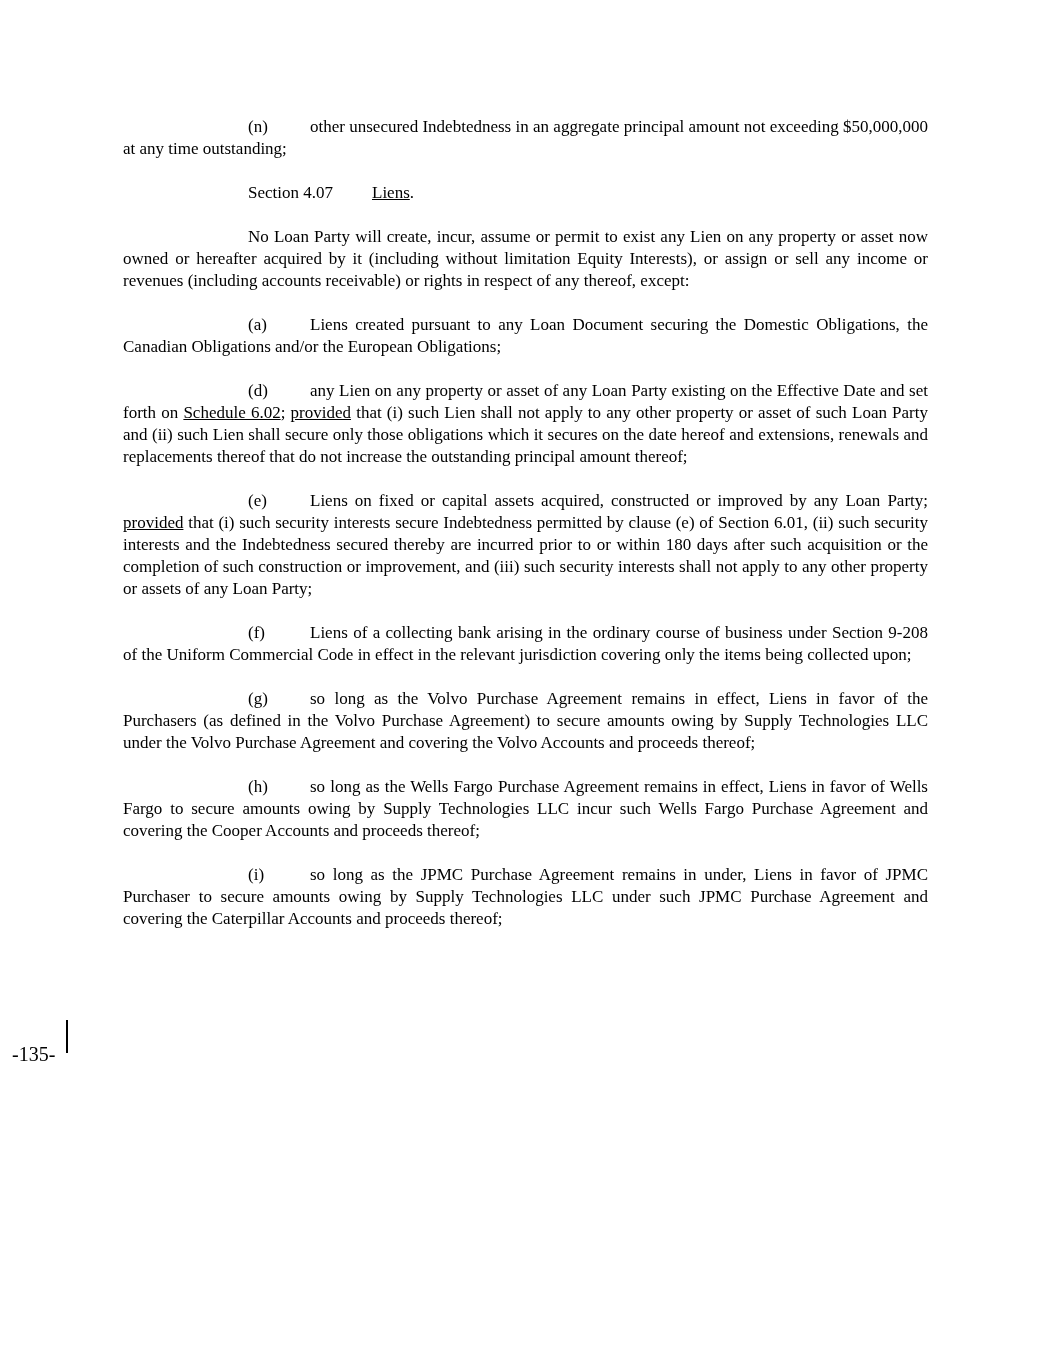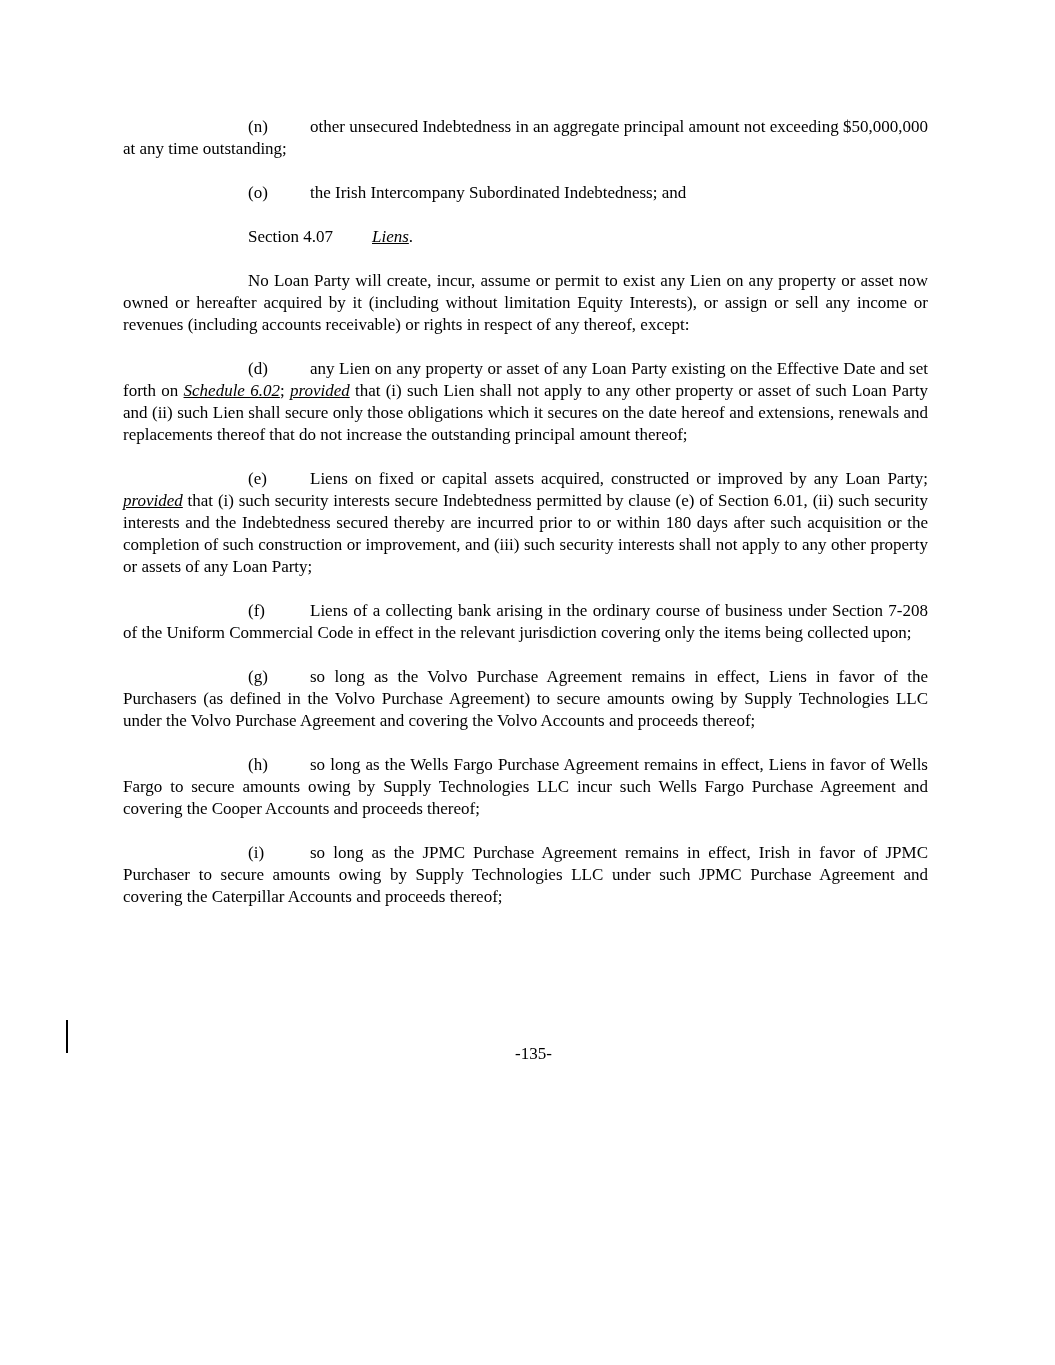--- a/index.html
+++ b/index.html
@@ -32,51 +32,50 @@
   .labelbox {
     display: inline-block;
     text-indent: 0;
     width: 62px;
   }
   .section .labelbox {
     width: 124px;
   }
   .u {
     text-decoration: underline;
-    font-style: italic;
   }
   .footer {
     position: absolute;
     left: 12px;
     right: 0;
     bottom: 58px;
-    text-align: center;
+    text-align: left;
     font-family: "Liberation Serif", serif;
-    font-size: 17px;
+    font-size: 20px;
   }
   .changebar {
     position: absolute;
     left: 66px;
     bottom: 70px;
     width: 2px;
     height: 33px;
     background: #000000;
   }
 </style>
 </head>
 <body>
 
 <div class="page">
   <div class="content">
       <p class="para item"><span class="labelbox">(n)</span><span>other unsecured Indebtedness in an aggregate principal amount not exceeding $50,000,000 at any time outstanding;</span></p>
-      <p class="para item"><span class="labelbox">(o)</span><span>the Irish Intercompany Subordinated Indebtedness; and</span></p>
       <p class="para section"><span class="labelbox">Section 4.07</span><span class="u">Liens</span><span>.</span></p>
       <p class="para body"><span>No Loan Party will create, incur, assume or permit to exist any Lien on any property or asset now owned or hereafter acquired by it (including without limitation Equity Interests), or assign or sell any income or revenues (including accounts receivable) or rights in respect of any thereof, except:</span></p>
+      <p class="para item"><span class="labelbox">(a)</span><span>Liens created pursuant to any Loan Document securing the Domestic Obligations, the Canadian Obligations and/or the European Obligations;</span></p>
       <p class="para item"><span class="labelbox">(d)</span><span>any Lien on any property or asset of any Loan Party existing on the Effective Date and set forth on </span><span class="u">Schedule 6.02</span><span>; </span><span class="u">provided</span><span> that (i) such Lien shall not apply to any other property or asset of such Loan Party and (ii) such Lien shall secure only those obligations which it secures on the date hereof and extensions, renewals and replacements thereof that do not increase the outstanding principal amount thereof;</span></p>
       <p class="para item"><span class="labelbox">(e)</span><span>Liens on fixed or capital assets acquired, constructed or improved by any Loan Party; </span><span class="u">provided</span><span> that (i) such security interests secure Indebtedness permitted by clause (e) of Section 6.01, (ii) such security interests and the Indebtedness secured thereby are incurred prior to or within 180 days after such acquisition or the completion of such construction or improvement, and (iii) such security interests shall not apply to any other property or assets of any Loan Party;</span></p>
-      <p class="para item"><span class="labelbox">(f)</span><span>Liens of a collecting bank arising in the ordinary course of business under Section 7-208 of the Uniform Commercial Code in effect in the relevant jurisdiction covering only the items being collected upon;</span></p>
+      <p class="para item"><span class="labelbox">(f)</span><span>Liens of a collecting bank arising in the ordinary course of business under Section 9-208 of the Uniform Commercial Code in effect in the relevant jurisdiction covering only the items being collected upon;</span></p>
       <p class="para item"><span class="labelbox">(g)</span><span>so long as the Volvo Purchase Agreement remains in effect, Liens in favor of the Purchasers (as defined in the Volvo Purchase Agreement) to secure amounts owing by Supply Technologies LLC under the Volvo Purchase Agreement and covering the Volvo Accounts and proceeds thereof;</span></p>
       <p class="para item"><span class="labelbox">(h)</span><span>so long as the Wells Fargo Purchase Agreement remains in effect, Liens in favor of Wells Fargo to secure amounts owing by Supply Technologies LLC incur such Wells Fargo Purchase Agreement and covering the Cooper Accounts and proceeds thereof;</span></p>
-      <p class="para item"><span class="labelbox">(i)</span><span>so long as the JPMC Purchase Agreement remains in effect, Irish in favor of JPMC Purchaser to secure amounts owing by Supply Technologies LLC under such JPMC Purchase Agreement and covering the Caterpillar Accounts and proceeds thereof;</span></p>
+      <p class="para item"><span class="labelbox">(i)</span><span>so long as the JPMC Purchase Agreement remains in under, Liens in favor of JPMC Purchaser to secure amounts owing by Supply Technologies LLC under such JPMC Purchase Agreement and covering the Caterpillar Accounts and proceeds thereof;</span></p>
     </div>
   <div class="changebar"></div>
   <div class="footer">-135-</div>
 </div>
 
 </body></html>

